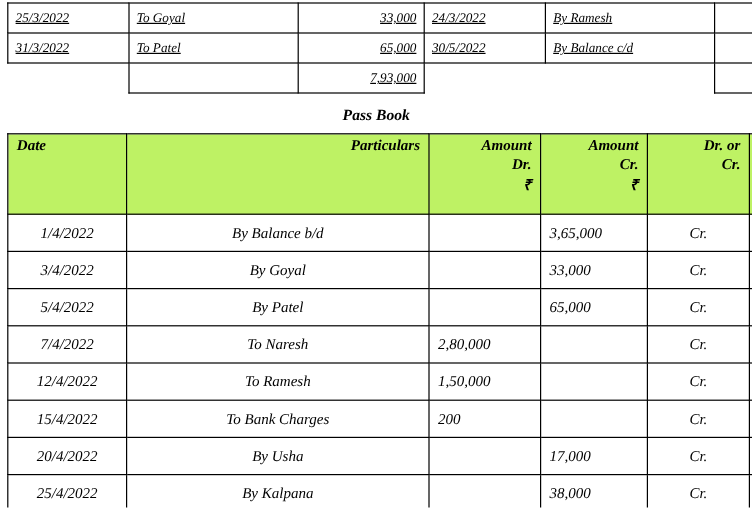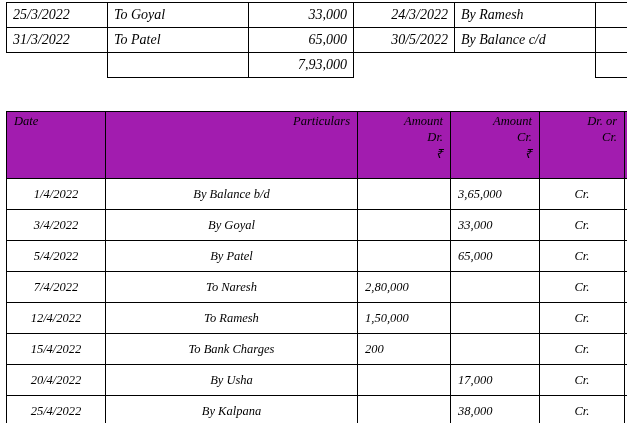--- a/index.html
+++ b/index.html
@@ -28,33 +28,34 @@
   }
   .top-table {
     position: absolute;
     left: 6px;
     top: 2px;
     width: 615px;
   }
   .top-table td {
     border: 1px solid #000000;
     font-style: italic;
-    font-size: 14px;
+    font-size: 11px;
     height: 22px;
     padding: 1px 6px;
     vertical-align: middle;
     white-space: nowrap;
+    text-decoration: underline;
   }
   .noborder {
     border: none !important;
   }
   .c-date { width: 88px; text-align: left; }
   .c-part { width: 128px; text-align: left; }
   .c-amt  { width: 92px; text-align: right; }
-  .c-date2 { width: 88px; text-align: right; margin-left: 45px; }
+  .c-date2 { width: 88px; text-align: left; margin-left: 45px; }
   .c-part2 { width: 128px; text-align: left; }
   .c-amt2 { width: 89px; text-align: right; }
 
   
   .pb-title {
     position: absolute;
     top: 88px;
     left: 0;
     width: 627px;
     text-align: center;
@@ -71,23 +72,23 @@
     width: 615px;
   }
   .pass-table th, .pass-table td {
     border: 1px solid #000000;
     font-size: 12.5px;
     padding: 2px 7px;
     vertical-align: top;
     white-space: nowrap;
   }
   .pass-table thead th {
-    background: #a21caf;
-    font-style: italic;
-    font-weight: normal;
+    background: #bef264;
+    font-style: italic;
+    font-weight: bold;
     height: 62px;
     vertical-align: top;
   }
   .pass-table tbody td {
     font-style: italic;
     height: 26px;
     vertical-align: middle;
   }
   .h-date   { width: 84px; text-align: left; }
   .h-part   { width: 237px; text-align: right; }
@@ -133,20 +134,21 @@
         <td class="c-date noborder"></td>
         <td class="c-part"></td>
         <td class="c-amt">7,93,000</td>
         <td class="c-date2 noborder"></td>
         <td class="c-part2 noborder"></td>
         <td class="c-amt2">7,93,000</td>
       </tr>
     </tbody>
   </table>
 
+  <div class="pb-title">Pass Book</div>
 
   <table class="tbl pass-table">
     <thead>
       <tr>
         <th class="h-date">Date</th>
         <th class="h-part">Particulars</th>
         <th class="h-amtdr">
           <span class="hdr-stack">Amount</span>
           <span class="hdr-stack">Dr.</span>
           <span class="rupee">₹</span>

